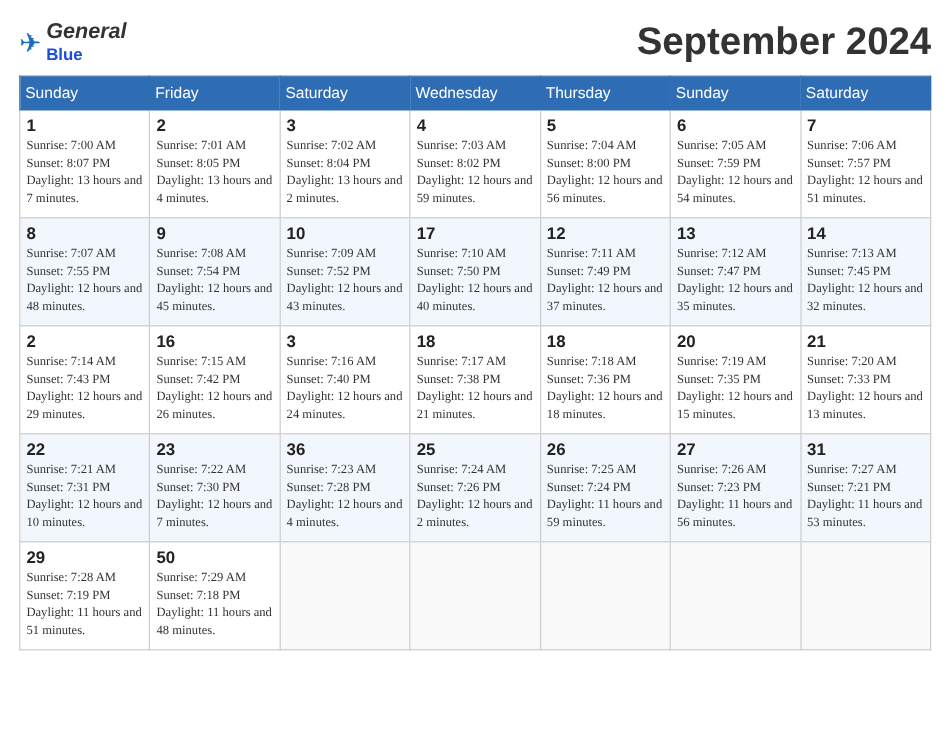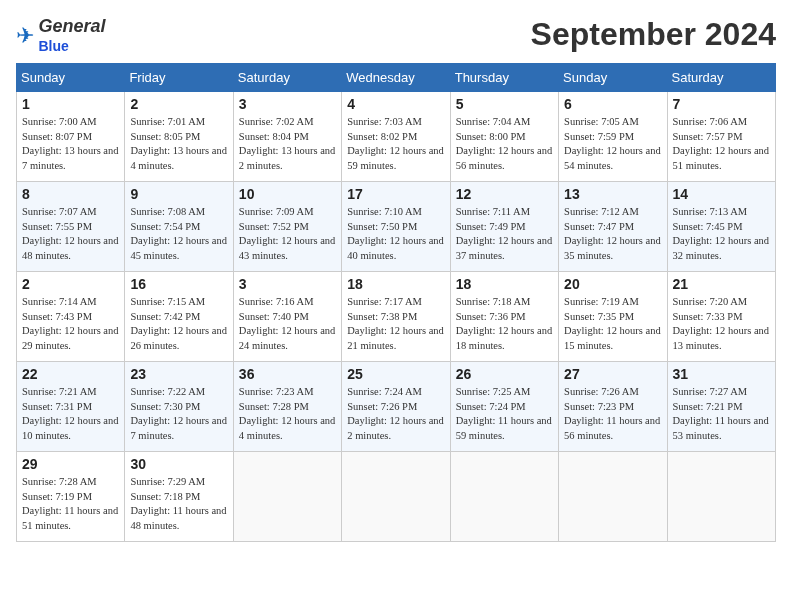--- a/index.html
+++ b/index.html
@@ -237,21 +237,21 @@
           <div class="day-number">31</div>
           <div class="day-info">Sunrise: 7:27 AM<br>Sunset: 7:21 PM<br>Daylight: 11 hours and 53 minutes.</div>
         </td>
       </tr>
       <tr>
         <td>
           <div class="day-number">29</div>
           <div class="day-info">Sunrise: 7:28 AM<br>Sunset: 7:19 PM<br>Daylight: 11 hours and 51 minutes.</div>
         </td>
         <td>
-          <div class="day-number">30</div>
+          <div class="day-number">50</div>
           <div class="day-info">Sunrise: 7:29 AM<br>Sunset: 7:18 PM<br>Daylight: 11 hours and 48 minutes.</div>
         </td>
         <td class="empty-cell"></td>
         <td class="empty-cell"></td>
         <td class="empty-cell"></td>
         <td class="empty-cell"></td>
         <td class="empty-cell"></td>
       </tr>
     </tbody>
 </table>

